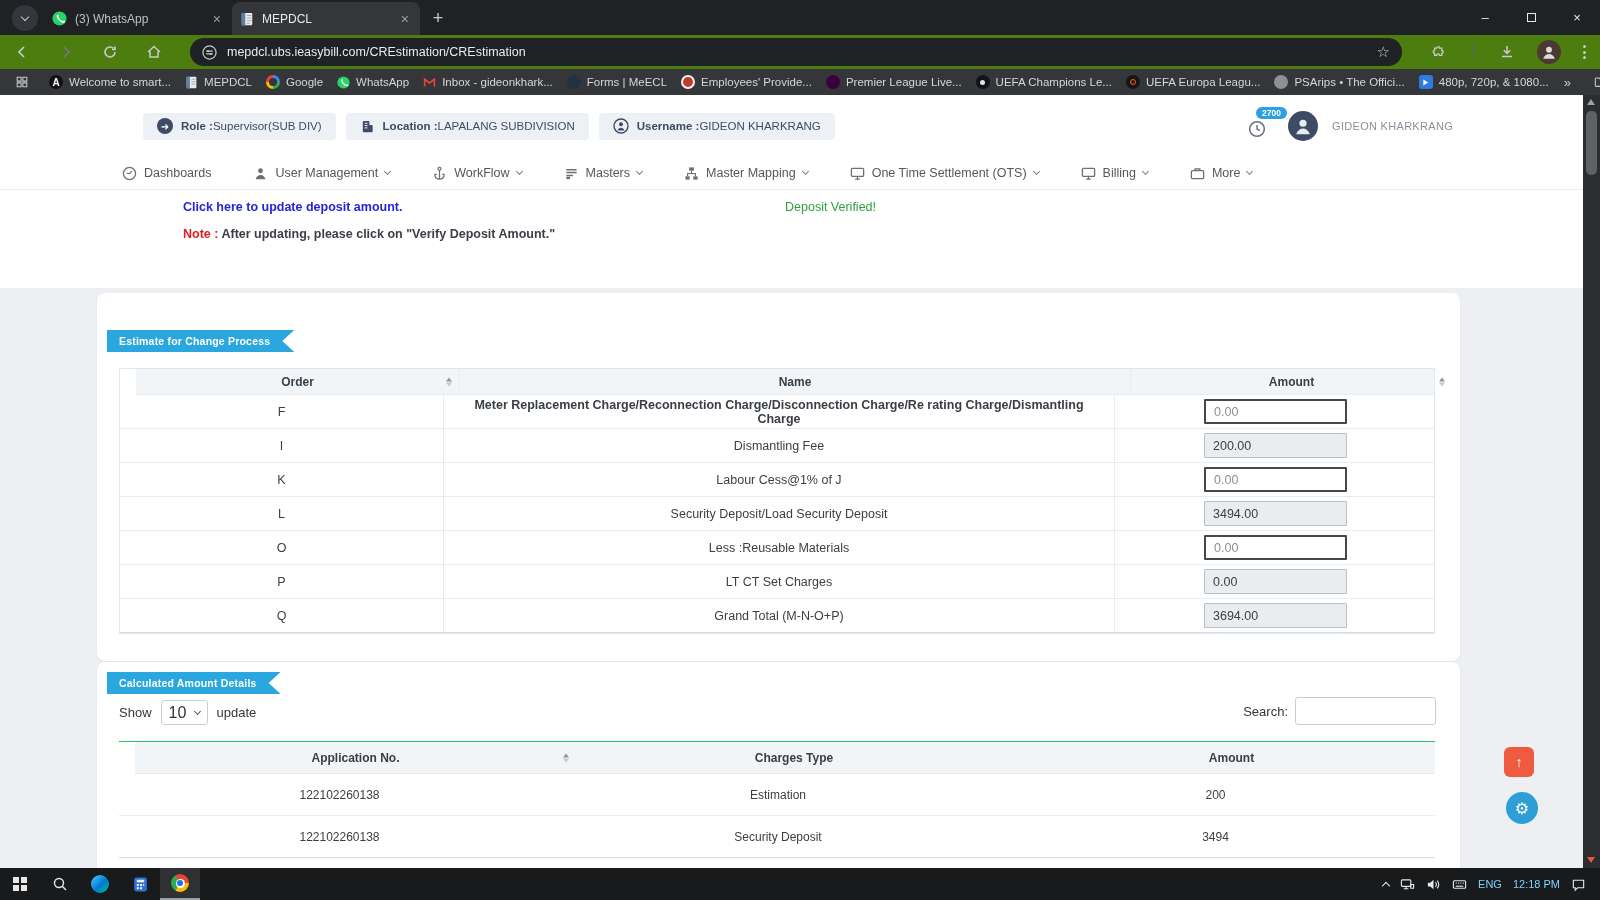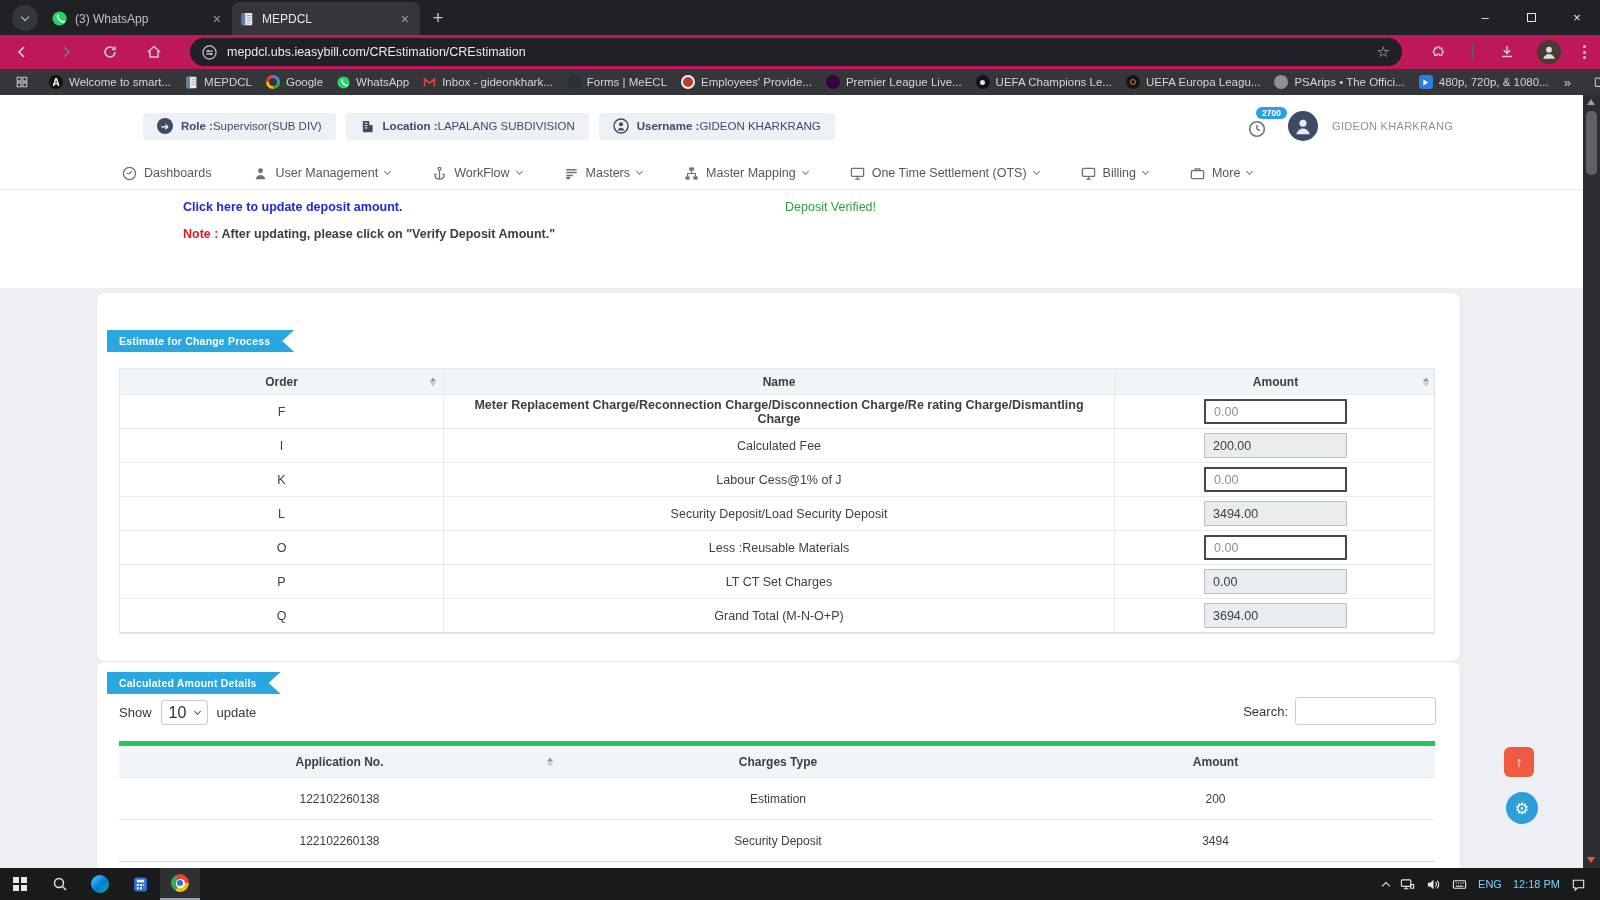--- a/index.html
+++ b/index.html
@@ -17,21 +17,21 @@
   .tab { width:188px; height:33px; display:flex; align-items:center; gap:8px; padding:0 8px;
          color:#bdc1c6; font-size:12px; border-radius:8px 8px 0 0; }
   .tab.active { background:#35363a; color:#e8eaed; }
   .tab .title { flex:1; white-space:nowrap; overflow:hidden; }
   .tab .close { font-size:14px; color:#9aa0a6; padding:0 3px; }
   .newtab { width:28px; height:28px; display:grid; place-items:center; color:#c7cacd; font-size:18px; margin:3px 4px; }
   .win-controls { margin-left:auto; height:35px; display:flex; align-self:flex-start; }
   .win-btn { width:46px; height:35px; display:grid; place-items:center; color:#e8eaed; font-size:13px; }
   .restore-box { width:9px; height:9px; border:1.2px solid #e8eaed; }
 
-  .toolbar { position:absolute; top:35px; left:0; width:1600px; height:34px; background:#be185d;
+  .toolbar { position:absolute; top:35px; left:0; width:1600px; height:34px; background:#4d7c0f;
              display:flex; align-items:center; gap:16px; padding:16px 8px; color:#c7cacd; }
   .tool-btn { width:28px; height:28px; display:grid; place-items:center; border-radius:50%; flex:0 0 auto; }
   .tool-btn.dim { color:#75787e; }
   .url-pill { flex:1; height:28px; background:#202124; border-radius:14px; display:flex; align-items:center;
               gap:10px; padding:0 6px 0 12px; margin:0 6px; color:#e8eaed; font-size:12.5px; }
   .url-text { flex:1; white-space:nowrap; overflow:hidden; }
   .star-btn { font-size:15px; color:#c7cacd; padding:0 6px; }
   .vdiv { width:1px; height:16px; background:#5f6368; margin:0 4px; }
   .avatar-sm { width:24px; height:24px; border-radius:50%; background:#4a3a33; display:grid; place-items:center; overflow:hidden; }
   .kebab { display:flex; flex-direction:column; gap:2.5px; padding:0 6px; }
@@ -81,26 +81,26 @@
   .ribbon { position:absolute; left:10px; background:#2aa7de; color:#fff; font-size:10.5px; font-weight:bold;
             height:22px; line-height:22px; padding:0 24px 0 12px; letter-spacing:.2px;
             clip-path:polygon(0 0,100% 0,calc(100% - 12px) 50%,100% 100%,0 100%); }
 
   .tbl { position:absolute; left:22px; width:1316px; border:1px solid #e3e6ea; font-size:12.5px; color:#3a3f45; }
   .trow { display:grid; border-bottom:1px solid #e9ebee; }
   .trow:last-child { border-bottom:1px solid #d9dde2; }
   .tcell { display:flex; align-items:center; justify-content:center; border-right:1px solid #e9ebee;
            position:relative; text-align:center; padding:0 8px; }
   .tcell:last-child { border-right:none; }
-  .thead { background:#f1f5f8; font-weight:bold; font-size:12px; }
+  .thead { background:#f1f5f8; font-weight:bold; font-size:12px;margin-left:16px; }
   .t1 .trow { grid-template-columns:324px 671px 321px; height:34px; }
   .t1 .trow.thead { height:26px; }
   .t2 .trow { grid-template-columns:441px 436px 439px; height:42px; }
   .t2 .trow.thead { height:32px; }
-  .t2 { border:none; border-top:5px solid #22c55e; font-size:12px; }
+  .t2 { border:none; border-top:1px solid #22c55e; font-size:12px; }
   .t2 .tcell { border-right:none; }
   .sort { position:absolute; right:7px; top:50%; transform:translateY(-50%); display:flex; flex-direction:column; gap:1px; }
   .sort i { width:0; height:0; border-left:3.5px solid transparent; border-right:3.5px solid transparent; }
   .sort .su { border-bottom:4px solid #8d959d; }
   .sort .sd { border-top:4px solid #c3c9cf; }
   .bold-name { font-weight:bold; }
   .amt-input { width:143px; height:25px; font-size:12.5px; padding:0 8px;
                font-family:"Liberation Sans", sans-serif; }
   .amt-input.editable { border:2px solid #43484d; border-radius:1px; background:#fff; color:#8a8f94; }
   .amt-input.readonly { border:1px solid #b8bfc6; border-radius:1px; background:#e9edf0; color:#3c4043; }
@@ -479,21 +479,21 @@
       </div>
       <div class="trow">
         <div class="tcell">F</div>
         <div class="tcell bold-name">Meter Replacement Charge/Reconnection Charge/Disconnection Charge/Re rating Charge/Dismantling Charge</div>
         <div class="tcell">
             <input class="amt-input editable" value="0.00" style="">
           </div>
       </div>
       <div class="trow">
         <div class="tcell">I</div>
-        <div class="tcell">Calculated Fee</div>
+        <div class="tcell">Dismantling Fee</div>
         <div class="tcell">
             <input class="amt-input readonly" readonly="" value="200.00" style="">
           </div>
       </div>
       <div class="trow">
         <div class="tcell">K</div>
         <div class="tcell">Labour Cess@1% of J</div>
         <div class="tcell">
             <input class="amt-input editable" value="0.00" style="">
           </div>

